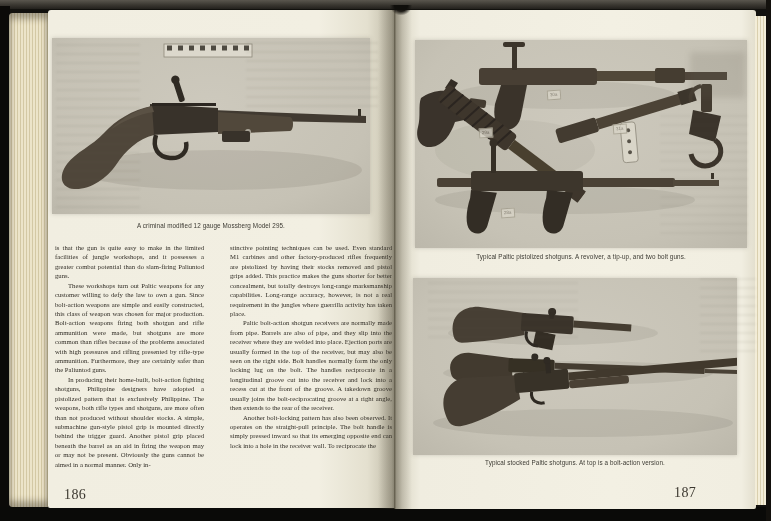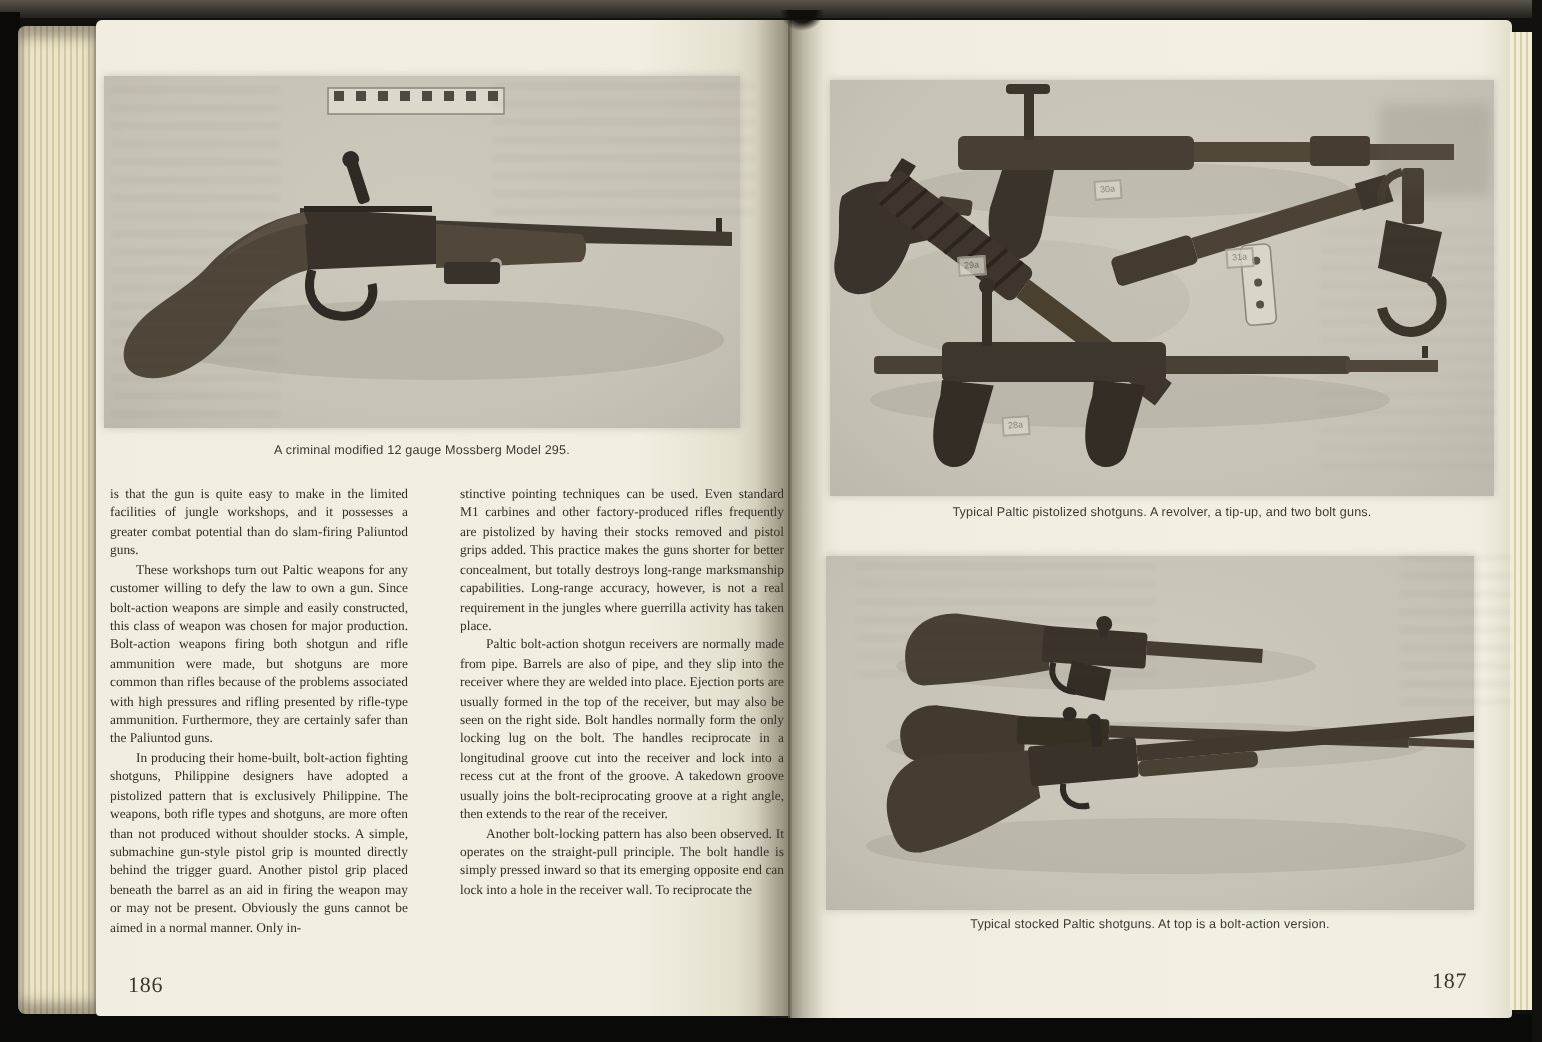--- a/index.html
+++ b/index.html
@@ -30,21 +30,21 @@
   
   .photo{background:radial-gradient(ellipse at 50% 40%, #cdc9bd 0%, #c6c2b5 70%, #bcb8ab 100%);
     box-shadow:0 0 4px rgba(90,85,70,.25);}
   .photo svg{display:block;width:100%;height:100%;}
   
   .caption{font-family:"Liberation Sans", sans-serif;font-size:6.3px;line-height:7.5px;
     color:#3c3a33;text-align:center;letter-spacing:.1px;}
   .bodycol{font-size:6.7px;line-height:9.42px;text-align:justify;color:#322e27;}
   .bodycol p{margin:0;}
   .bodycol p.indent{text-indent:13px;}
-  .pagenum{font-size:11px;color:#3b372f;letter-spacing:.4px;text-align:right;}
+  .pagenum{font-size:14px;color:#3b372f;letter-spacing:.4px;text-align:right;}
   
   .ghost-lines{background:repeating-linear-gradient(to bottom,
       rgba(104,98,83,.55) 0px, rgba(104,98,83,.55) 2px, transparent 2px, transparent 9px);
     filter:blur(1.2px);opacity:.16;}
   .ghost-block{background:rgba(96,91,78,.55);filter:blur(3px);opacity:.28;}
   
   .tag{position:absolute;background:#d8d4c7;border:0.5px solid #a39e8e;color:#7b766a;
     font-family:"Liberation Sans",sans-serif;font-size:4.5px;line-height:6px;
     padding:1px 2px;opacity:.8;transform:rotate(-4deg);}
 </style>
@@ -217,18 +217,18 @@
       <path d="M92,34 C90,42 96,47 104,46" fill="none" stroke="#2e2922" stroke-width="3"></path>
     </g>
   </svg>
 </div>
 
 <div class="abs ghost-lines" style="left:428px;top:282px;width:150px;height:62px;opacity:.13;"></div>
 <div class="abs ghost-lines" style="left:700px;top:278px;width:56px;height:74px;"></div>
 
 <div class="abs caption" style="left:413px;top:459px;width:324px;">Typical stocked Paltic shotguns. At top is a bolt-action version.</div>
 
-<div class="abs pagenum" style="left:716px;top:485px;font-family:Liberation Serif, serif;">187</div>
+<div class="abs pagenum" style="left:674px;top:485px;font-family:Liberation Serif, serif;">187</div>
 
 <div class="abs" style="left:378px;top:10px;width:17px;height:499px;
      background:linear-gradient(to right,rgba(70,64,50,0) 0%,rgba(70,64,50,.38) 100%);"></div>
 <div class="abs" style="left:396px;top:10px;width:16px;height:499px;
      background:linear-gradient(to right,rgba(70,64,50,.32) 0%,rgba(70,64,50,0) 100%);"></div>
 
 </body></html>

